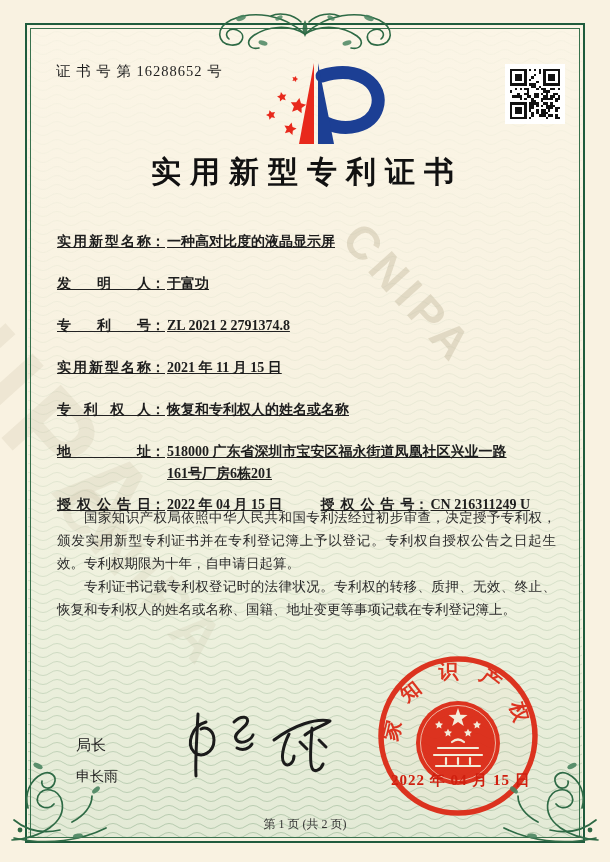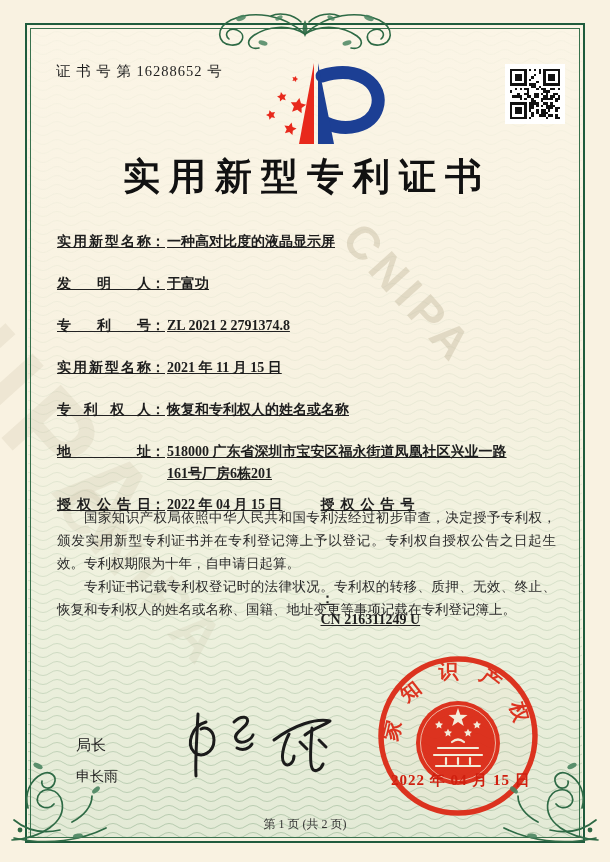--- a/index.html
+++ b/index.html
@@ -30,31 +30,31 @@
   .wm{position:absolute;font-weight:bold;font-family:"Liberation Sans","DejaVu Sans",sans-serif;
       transform-origin:left top;z-index:1;user-select:none;letter-spacing:6px;}
   .wm1{left:372px;top:212px;font-size:46px;color:rgba(180,168,138,0.33);transform:rotate(48deg);}
   .wm2{left:-78px;top:190px;font-size:116px;color:rgba(182,170,140,0.17);transform:rotate(48deg);letter-spacing:10px;}
   .wm3{left:96px;top:470px;font-size:62px;color:rgba(182,170,140,0.14);transform:rotate(48deg);}
   
   .cert-no{position:absolute;left:56px;top:62px;font-size:14.5px;letter-spacing:1px;color:#1e1e1e;z-index:3;}
   .logo{position:absolute;left:238px;top:60px;z-index:3;}
   .qr-wrap{position:absolute;left:505px;top:64px;width:60px;height:60px;background:#fff;z-index:3;
            display:flex;align-items:center;justify-content:center;}
-  .title{position:absolute;left:0;right:0;top:152px;text-align:center;font-size:37px;font-weight:bold;
+  .title{position:absolute;left:0;right:0;top:152px;text-align:center;font-size:30px;font-weight:bold;
          letter-spacing:9px;padding-left:4px;color:#111;z-index:3;}
   
   .fields{position:absolute;left:57px;top:231px;width:500px;z-index:3;font-size:14px;font-weight:600;text-decoration:underline;}
   .frow{display:flex;margin-bottom:21px;line-height:21px;}
   .flabel{display:inline-block;width:94px;text-align:justify;text-align-last:justify;flex:0 0 94px;color:#1d1d1d;}
   .fcolon{flex:0 0 auto;margin-right:2px;color:#1d1d1d;}
   .fvalue{color:#1d1d1d;}
   .frow.addr{margin-bottom:9px;}
   .frow.addr .fvalue{width:352px;line-height:22px;}
-  .pair2{margin-left:38px;display:flex;flex-direction:column;}
+  .pair2{margin-left:38px;display:flex;}
   
   .paras{position:absolute;left:57px;top:506px;width:499px;z-index:3;font-size:13.5px;color:#2a2a2a;}
   .paras p{margin:0;text-indent:2em;line-height:23px;text-align:justify;}
   
   .signer-title{position:absolute;left:76px;top:736px;font-size:15px;z-index:3;color:#1d1d1d;}
   .signer-name{position:absolute;left:76px;top:768px;font-size:14px;z-index:3;color:#1d1d1d;}
   .signature{position:absolute;left:162px;top:700px;z-index:4;}
   .seal{position:absolute;left:372px;top:650px;z-index:3;}
   .seal-date{position:absolute;left:391px;top:771px;font-size:15px;font-weight:bold;color:#cf2010;
              letter-spacing:1px;z-index:5;}

